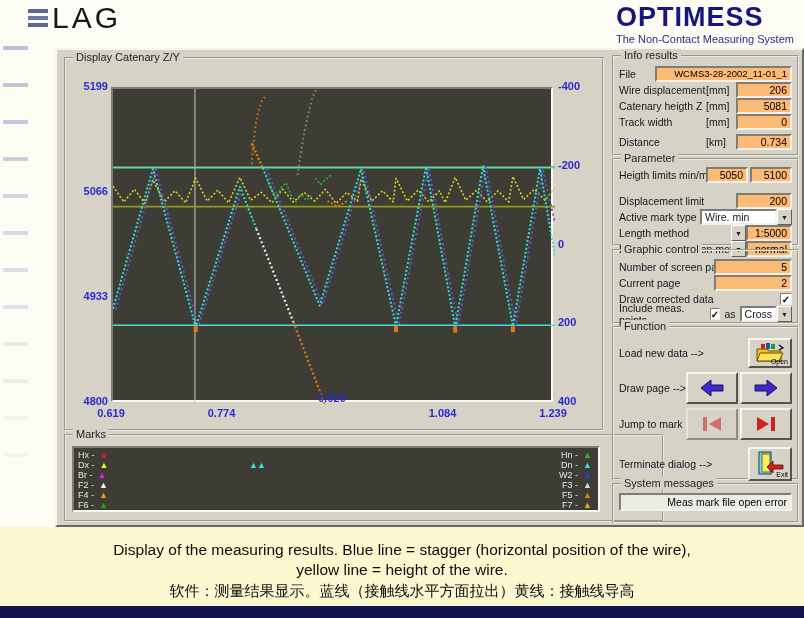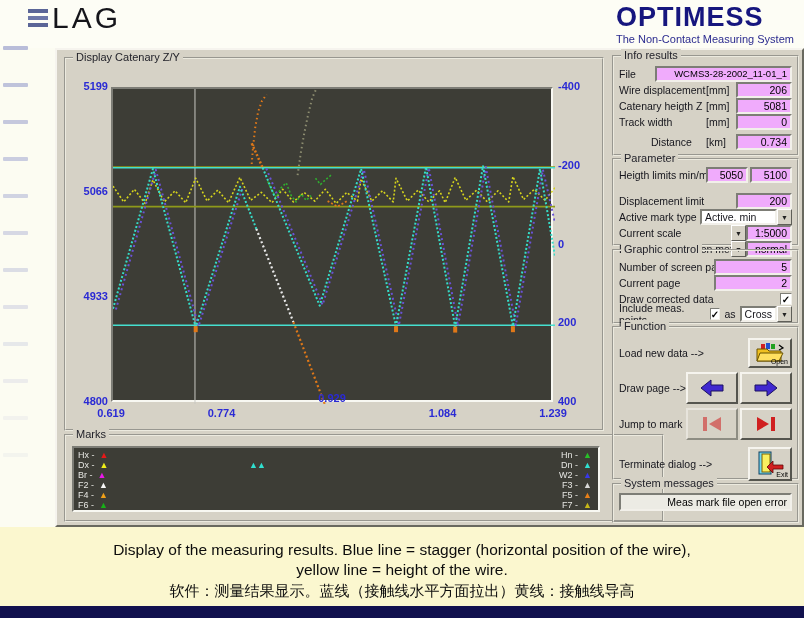--- a/index.html
+++ b/index.html
@@ -37,21 +37,21 @@
   
   .marks-pane{position:absolute;left:6px;top:10px;width:528px;height:66px;}
   .marks-col{position:absolute;top:2px;display:flex;flex-direction:column;}
   .mark-row{display:flex;align-items:center;height:10px;font-size:9px;color:#e6e6e2;line-height:10px;}
   .mark-row .tri{font-size:9px;margin-left:5px;line-height:9px;}
   .stray{position:absolute;font-size:9px;line-height:9px;}
   
   .rrow{display:flex;align-items:center;font-size:10.5px;color:#15151c;}
   .rlabel{flex:1;white-space:nowrap;overflow:hidden;}
   .unit{width:30px;text-align:left;}
-  .field{background:#f0abfc;border-top:2px solid #7d7d76;border-left:2px solid #7d7d76;
+  .field{background:#fdba74;border-top:2px solid #7d7d76;border-left:2px solid #7d7d76;
     border-bottom:2px solid #f2f0ea;border-right:2px solid #f2f0ea;
     font-size:10.5px;text-align:right;padding:0 3px;height:16px;line-height:12px;color:#000;
     display:flex;align-items:center;justify-content:flex-end;white-space:nowrap;}
   .combo{display:flex;height:16px;}
   .combo .cval{background:#fff;border-top:2px solid #7d7d76;border-left:2px solid #7d7d76;
     border-bottom:2px solid #f2f0ea;border-right:2px solid #f2f0ea;font-size:10.5px;
     padding:0 3px;display:flex;align-items:center;flex:1;white-space:nowrap;}
   .dbtn{width:15px;height:16px;background:#d6d2c6;border-top:1px solid #fff;border-left:1px solid #fff;
     border-bottom:1px solid #5f5f58;border-right:1px solid #5f5f58;
     font-size:7px;color:#222;display:flex;align-items:center;justify-content:center;}
@@ -228,47 +228,47 @@
       <div class="rrow" style="height:16px;">
         <span class="rlabel">Catenary heigth Z</span>
         <span class="unit">[mm]</span>
         <span class="field" style="width:56px;">5081</span>
       </div>
       <div class="rrow" style="height:16px;">
         <span class="rlabel">Track width</span>
         <span class="unit">[mm]</span>
         <span class="field" style="width:56px;">0</span>
       </div>
-      <div class="rrow" style="height:18px;margin-top:3px;margin-left:32px;">
+      <div class="rrow" style="height:18px;margin-top:3px;">
         <span class="rlabel">Distance</span>
         <span class="unit">[km]</span>
         <span class="field" style="width:56px;">0.734</span>
       </div>
     </div>
 
     <div class="group" style="left:555px;top:108px;width:187px;height:88px;padding:7px 5px 2px 5px;">
       <span class="group-label">Parameter</span>
       <div class="rrow" style="height:16px;">
         <span class="rlabel">Heigth limits min/max</span>
         <span class="field" style="width:42px;">5050</span>
         <span class="field" style="width:42px;margin-left:2px;">5100</span>
       </div>
       <div class="rrow" style="height:16px;margin-top:10px;">
         <span class="rlabel">Displacement limit</span>
         <span class="field" style="width:56px;">200</span>
       </div>
       <div class="rrow" style="height:16px;">
         <span class="rlabel">Active mark type</span>
         <span class="combo" style="width:92px;">
-          <span class="cval">Active. min</span>
+          <span class="cval">Wire. min</span>
           <span class="dbtn">▼</span>
         </span>
       </div>
       <div class="rrow" style="height:16px;">
-        <span class="rlabel">Current scale</span>
+        <span class="rlabel">Length method</span>
         <span class="dbtn">▼</span>
         <span class="field" style="width:46px;">1:5000</span>
       </div>
       <div class="rrow" style="height:16px;">
         <span class="rlabel">Distance generation method</span>
         <span class="dbtn">▼</span>
         <span class="field" style="width:46px;">normal</span>
       </div>
     </div>
 

